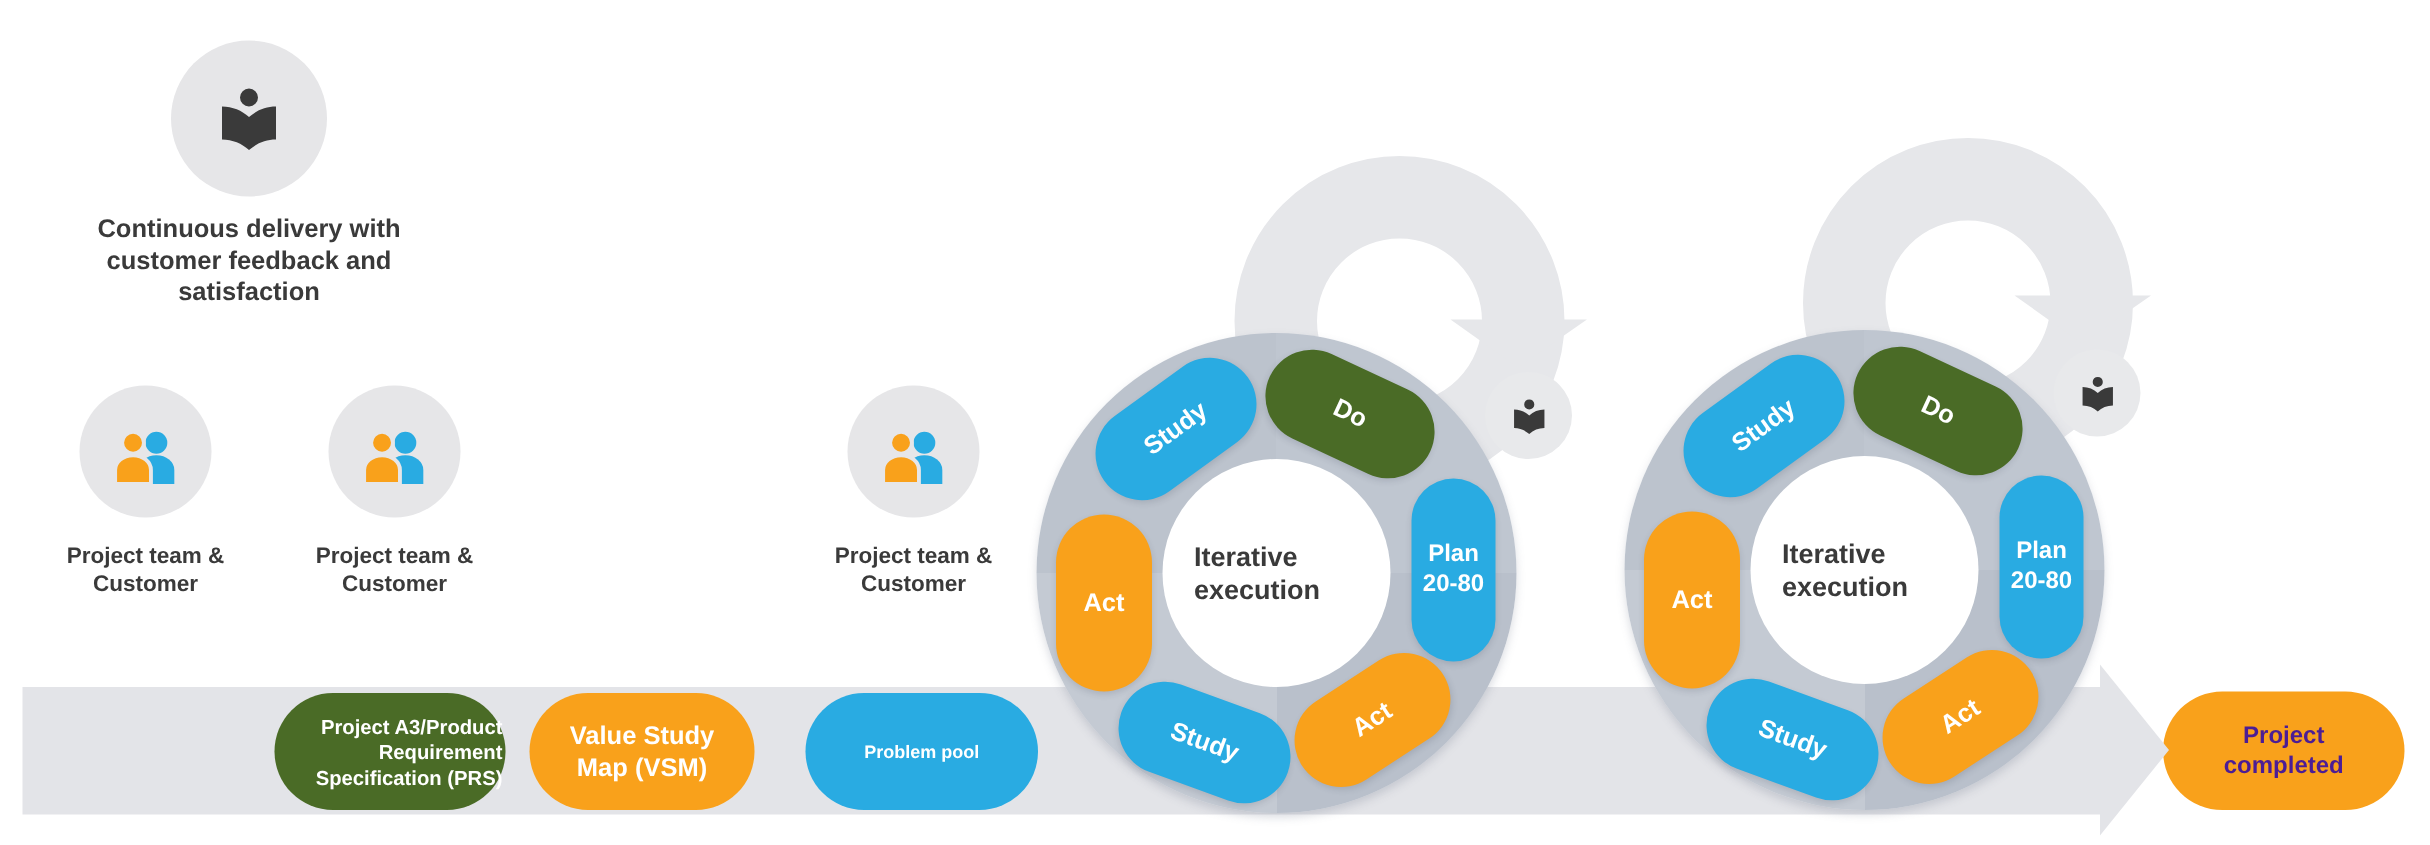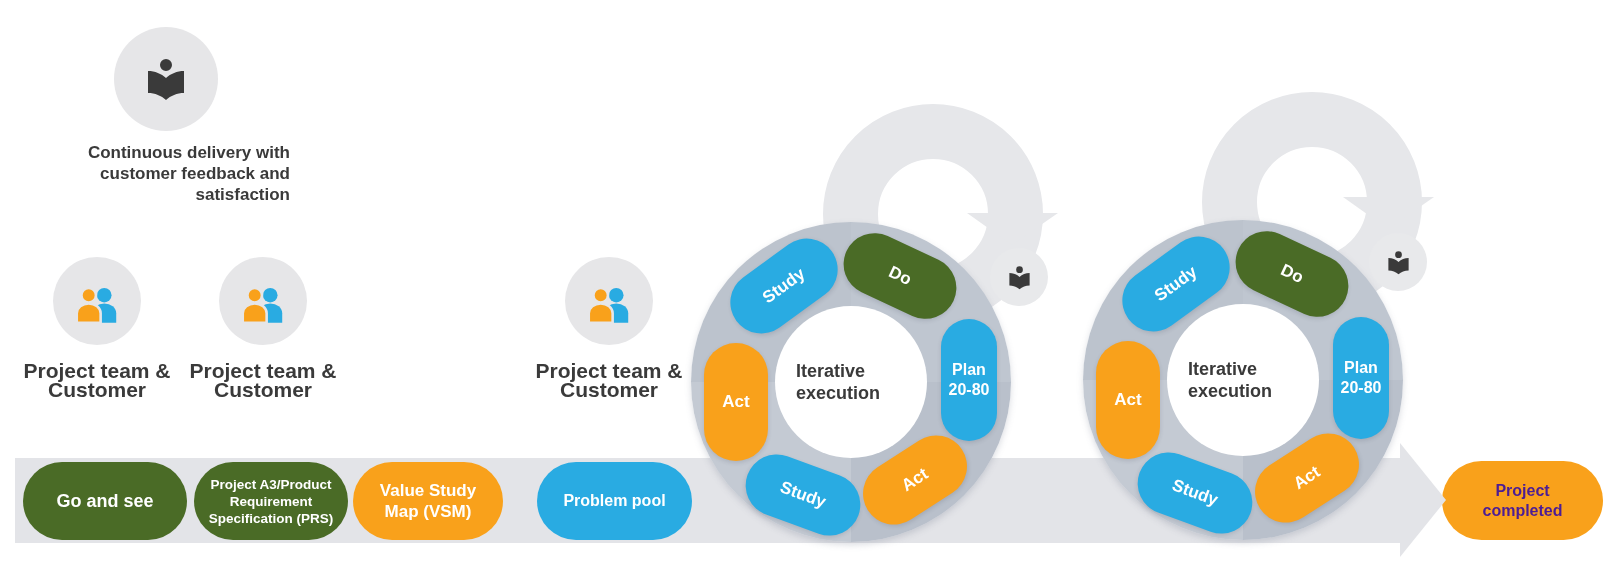--- a/index.html
+++ b/index.html
@@ -7,53 +7,53 @@
     position:relative;width:1620px;height:563px;background:#ffffff;
     font-family:"Liberation Sans",sans-serif;overflow:hidden;
     font-weight:bold;color:#3a3a3a;
   }
   
   .gcircle{position:absolute;border-radius:50%;background:#e6e6e8;
     display:flex;align-items:center;justify-content:center;}
   
   .main-reader{left:114px;top:27px;width:104px;height:104px;}
   .main-reader svg{width:48px;height:48px;}
-  .caption{position:absolute;left:42px;top:142px;width:248px;text-align:right;
+  .caption{position:absolute;left:42px;top:142px;width:248px;text-align:center;
     font-size:17px;line-height:21px;}
   
   .actor{position:absolute;top:257px;width:154px;text-align:center;}
   .actor-circle{position:relative;width:88px;height:88px;margin:0 auto;
     border-radius:50%;background:#e6e6e8;display:flex;align-items:center;justify-content:center;}
   .actor-circle svg{width:54px;height:38px;margin-top:6px;}
-  .actor-label{margin-top:16px;font-size:21px;line-height:19px;}
+  .actor-label{margin-top:16px;font-size:15px;line-height:19px;}
   
   .loop{position:absolute;width:110px;height:110px;border:55px solid #e6e7ea;
     border-radius:50%;z-index:1;}
   .loop-tri{position:absolute;width:0;height:0;z-index:1;
     border-left:45px solid transparent;border-right:46px solid transparent;
     border-top:32px solid #e6e7ea;}
   
   .band{position:absolute;left:15px;top:458px;width:1387px;height:85px;
     background:#e3e4e8;z-index:2;}
   .band-head{position:absolute;left:1400px;top:443px;width:0;height:0;z-index:6;
     border-top:57px solid transparent;border-bottom:57px solid transparent;
     border-left:46px solid #e3e4e8;}
   
   .pill{position:absolute;display:flex;align-items:center;justify-content:center;
     text-align:center;color:#fff;}
   .stage{top:462px;height:78px;border-radius:39px;z-index:3;}
   .green{background:#4a6b26;}
   .orange{background:#f9a11b;}
   .blue{background:#29abe2;}
   .st0{left:23px;width:164px;font-size:18px;}
-  .st1{left:194px;width:154px;font-size:13.5px;line-height:17px;}
+  .st1{left:183px;width:154px;font-size:13.5px;line-height:17px;text-align:right;}
   .st1 span{width:150px;}
   .st2{left:353px;width:150px;font-size:17px;line-height:21px;}
   .st2 span{width:116px;}
-  .st3{left:537px;width:155px;font-size:16px;}
+  .st3{left:537px;width:155px;font-size:12px;}
   .completion{left:1442px;top:461px;width:161px;height:79px;border-radius:40px;
     color:#4c1d95;font-size:16px;line-height:20px;z-index:3;}
   .completion span{width:96px;}
   
   .cycle{position:absolute;width:320px;height:320px;z-index:4;}
   .cycle-1{left:691px;top:222px;}
   .cycle-2{left:1083px;top:220px;}
   .ring{position:absolute;left:0;top:0;width:320px;height:320px;border-radius:50%;
     background:conic-gradient(#bfc6d0 0deg 90deg,#b9c0cb 90deg 180deg,
       #c4cad3 180deg 270deg,#bcc3cd 270deg 360deg);
@@ -133,23 +133,20 @@
           </g>
         <g stroke="#e6e6e8" stroke-width="2.5" fill="#F9A11B">
             <circle cx="18" cy="9.5" r="7"></circle>
             <path d="M6.5 36 V27 a11.5 9.5 0 0 1 23 0 V36 Z"></path>
           </g>
       </svg>
     </div>
     <div class="actor-label">Project team &amp; Customer</div>
   </div>
 
-  <div class="pill stage green st0">
-    <span>Go and see</span>
-  </div>
   <div class="pill stage green st1">
     <span>Project A3/Product Requirement Specification (PRS)</span>
   </div>
   <div class="pill stage orange st2">
     <span>Value Study Map (VSM)</span>
   </div>
   <div class="pill stage blue st3">
     <span>Problem pool</span>
   </div>
 

